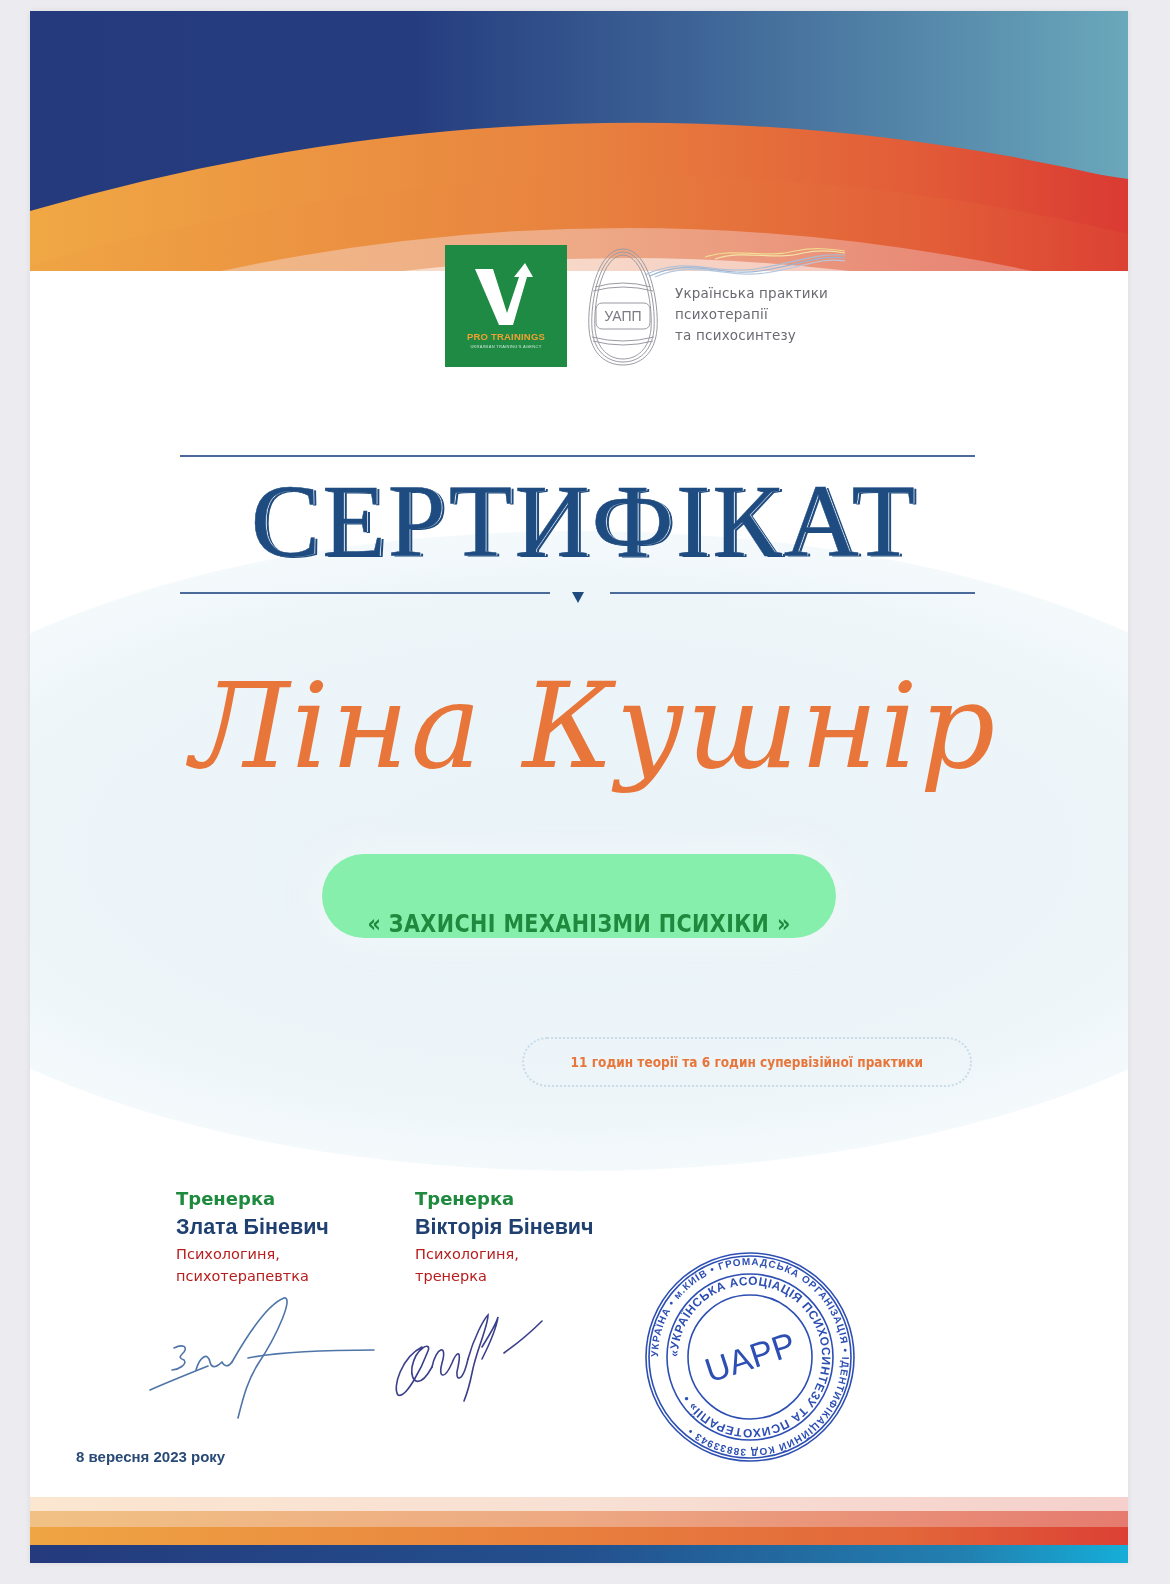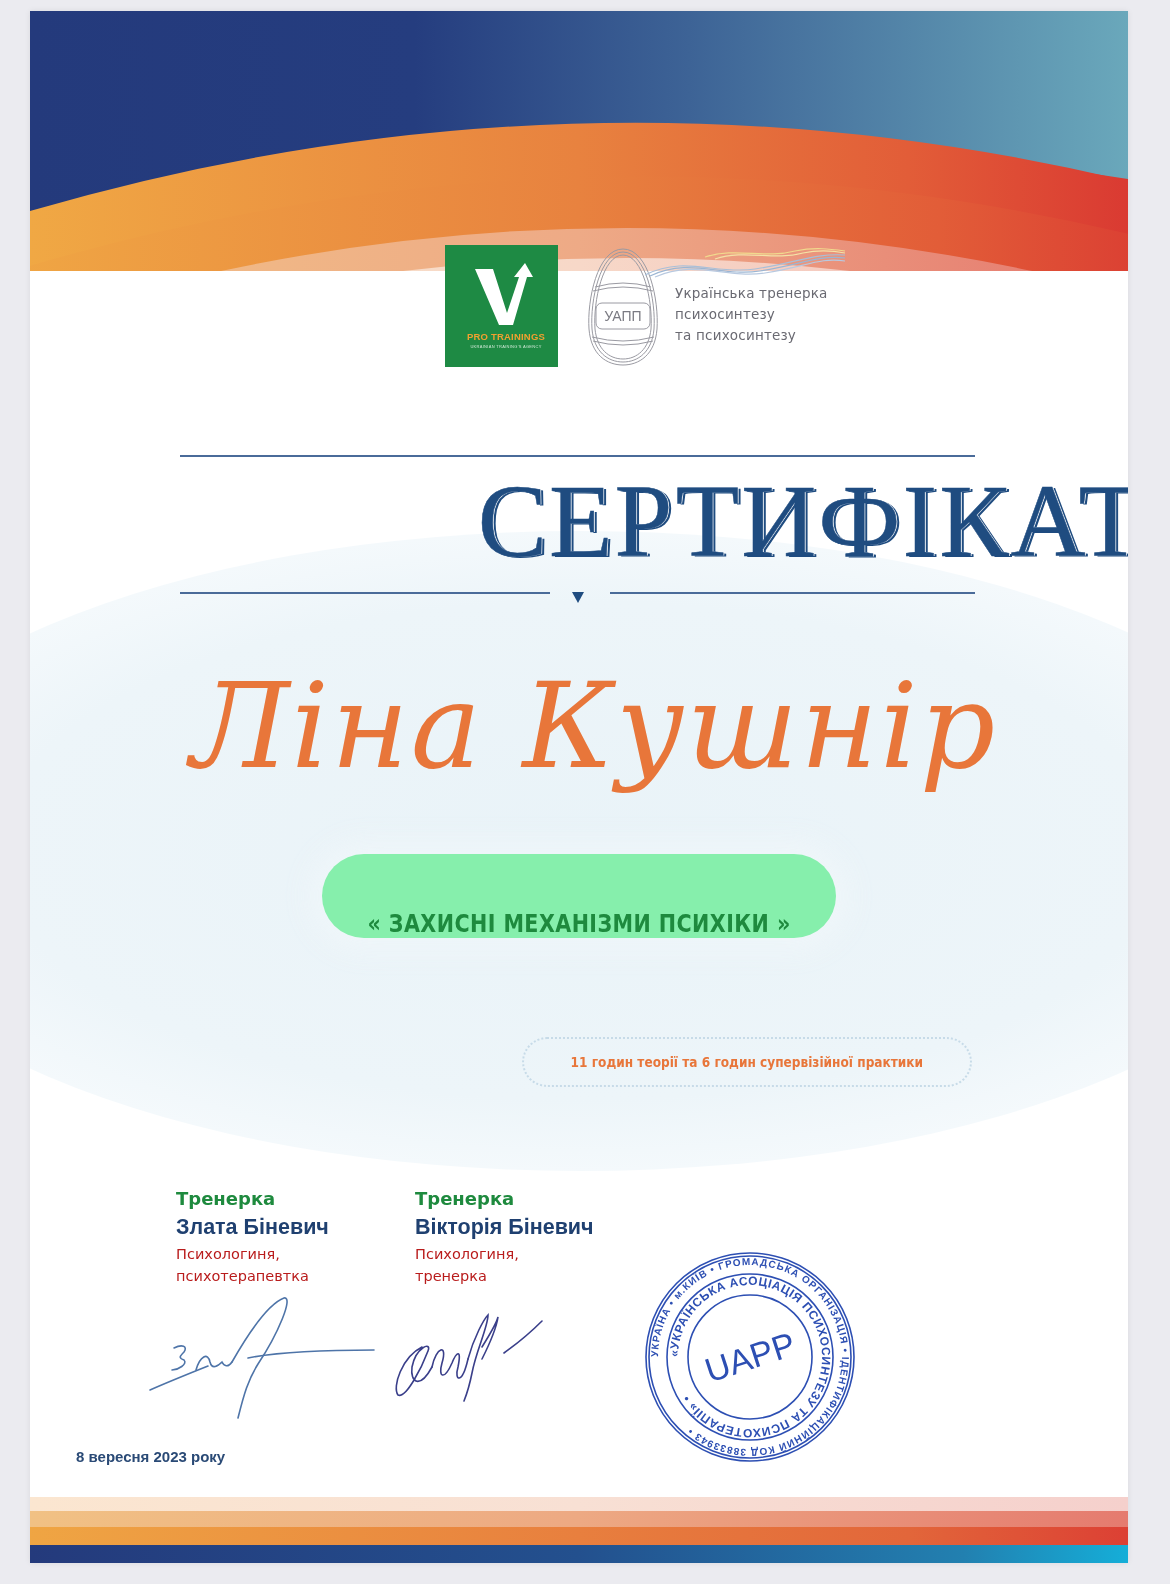--- a/index.html
+++ b/index.html
@@ -15,40 +15,40 @@
   
   .top-bands { position: absolute; left: 0; top: 0; width: 1098px; height: 260px; }
   
   .swoosh {
     position: absolute; left: -200px; top: 520px; width: 1500px; height: 640px;
     border-radius: 50%;
     background: radial-gradient(ellipse at center, #e9f3f8 0%, #edf5f9 55%, rgba(240,247,251,0.6) 75%, rgba(255,255,255,0) 100%);
   }
   .logos { position: absolute; left: 415px; top: 234px; width: 400px; height: 124px; }
   .pt-logo {
-    position: absolute; left: 0; top: 0; width: 113px; height: 122px; background: #1e8a44;
+    position: absolute; left: 0; top: 0; width: 122px; height: 122px; background: #1e8a44;
   }
   .pt-v { position: absolute; left: 22px; top: 10px; width: 80px; height: 80px; }
   .pt-name {
     position: absolute; left: 0; width: 122px; top: 86px; text-align: center;
     color: #f0a030; font-family: "Liberation Sans", sans-serif; font-weight: bold; font-size: 9.5px; letter-spacing: 0.2px;
   }
   .pt-tag {
     position: absolute; left: 0; width: 122px; top: 99px; text-align: center;
     color: #cfe8d6; font-family: "Liberation Sans", sans-serif; font-size: 4px; letter-spacing: 0.3px;
   }
   .uapp-egg { position: absolute; left: 138px; top: 0; width: 80px; height: 124px; }
   .uapp-wave { position: absolute; left: 200px; top: 0px; width: 200px; height: 40px; }
   .uapp-text {
     position: absolute; left: 230px; top: 38px; color: #6a6a72;
     font-family: "DejaVu Sans", sans-serif; font-size: 13.5px; line-height: 21px; letter-spacing: 0.2px;
   }
   .title-rule { position: absolute; height: 1.5px; background: #4a6b99; }
   .title {
-    position: absolute; left: 16px; width: 1098px; top: 455px; text-align: right;
+    position: absolute; left: 5px; width: 1098px; top: 455px; text-align: center;
     font-family: "Liberation Serif", serif; font-size: 104px; letter-spacing: 2px; line-height: 110px;
     color: #1f4c80;
     text-shadow: 1px 0 0 #fff, 3px 1px 0 #1f4c80;
     -webkit-text-stroke: 0.5px #1f4c80;
   }
   .title-tri {
     position: absolute; left: 542px; top: 581px; width: 0; height: 0;
     border-left: 6px solid transparent; border-right: 6px solid transparent; border-top: 11px solid #1f4c80;
   }
   .recipient {
@@ -161,22 +161,22 @@
       <g fill="none" stroke-width="1.2">
         <path d="M0,30 C40,10 70,30 110,24 C150,18 170,8 200,10" stroke="#a9bfd8"></path>
         <path d="M5,31 C45,12 75,32 115,26 C155,20 172,10 200,13" stroke="#9cb6d3"></path>
         <path d="M10,32 C50,14 80,34 120,28 C160,22 175,12 200,16" stroke="#b8c9e0"></path>
         <path d="M60,12 C90,2 120,14 150,6 C170,2 185,4 200,6" stroke="#f1d98d"></path>
         <path d="M70,14 C100,4 128,16 158,8 C176,4 190,6 200,8" stroke="#f4e2a6"></path>
       </g>
     </svg>
 
     <div class="uapp-text">
-      <div>Українська тренерка</div>
-      <div>психосинтезу</div>
+      <div>Українська практики</div>
+      <div>психотерапії</div>
       <div>та психосинтезу</div>
     </div>
   </div>
 
   <div class="title-rule" style="left:150px; top:444px; width:795px;"></div>
   <div class="title">СЕРТИФІКАТ</div>
   <div class="title-rule" style="left:150px; top:581px; width:370px;"></div>
   <div class="title-tri"></div>
   <div class="title-rule" style="left:580px; top:581px; width:365px;"></div>
 

